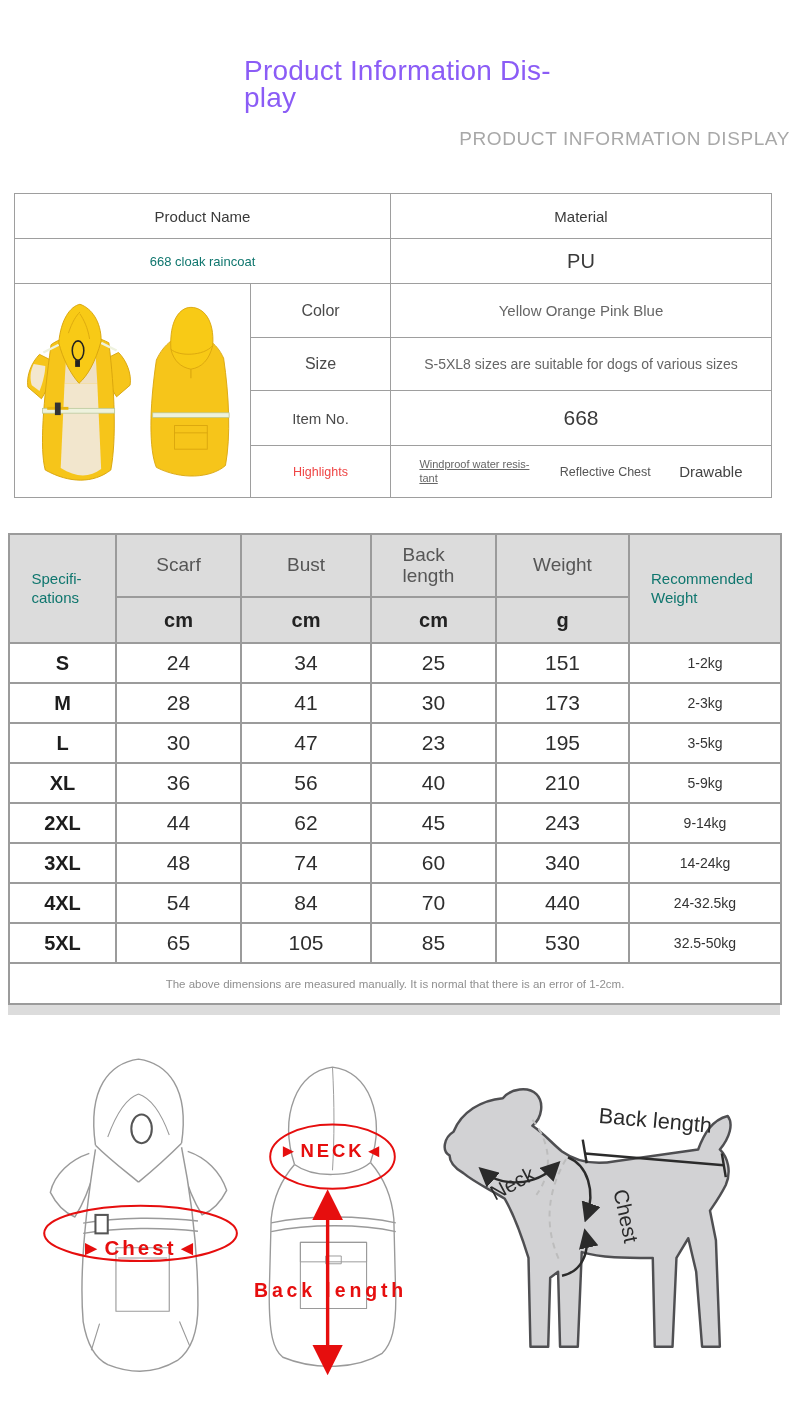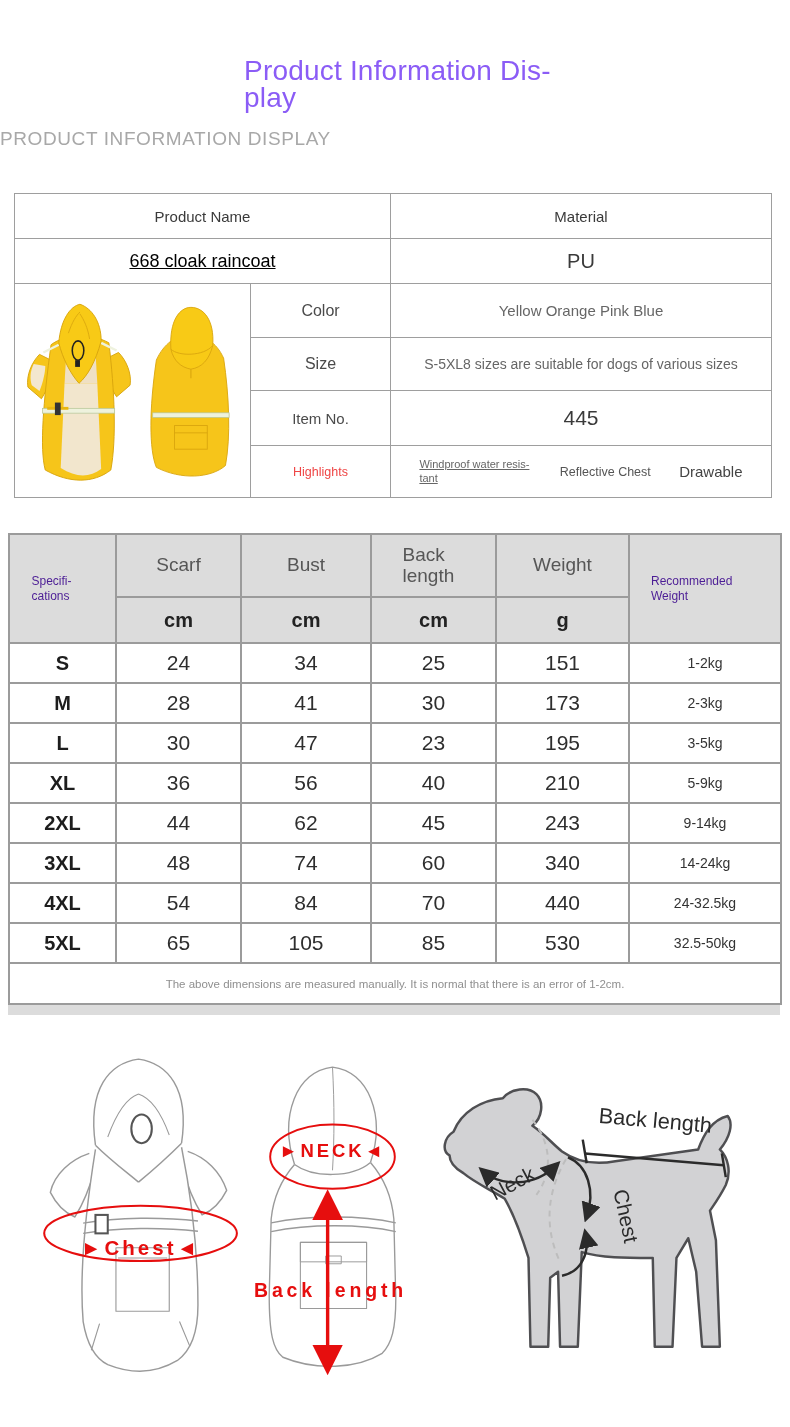--- a/index.html
+++ b/index.html
@@ -2,48 +2,48 @@
 <html><head>
 <meta charset="utf-8">
 <style>
   html,body{margin:0;padding:0;background:#fff;}
   .page{position:relative;width:790px;height:1427px;background:#ffffff;
         font-family:"Liberation Sans",sans-serif;overflow:hidden;}
 
   
   .title{position:absolute;left:244px;top:57px;font-size:28px;line-height:27px;
          color:#8b5cf6;letter-spacing:.2px;}
-  .subtitle{position:absolute;left:0;top:128px;width:100%;text-align:left;
+  .subtitle{position:absolute;left:0;top:128px;width:100%;text-align:right;
             font-size:19px;color:#a8a8a8;letter-spacing:.6px;}
 
   
   table{border-collapse:collapse;table-layout:fixed;}
   .info-table{position:absolute;left:14px;top:193px;width:757px;}
   .info-table td{border:1px solid #9e9e9e;text-align:center;vertical-align:middle;padding:0;}
   .it-h{font-size:15px;color:#3a3a3a;}
-  .it-name{font-size:18px;color:#000000;text-decoration:underline;}
+  .it-name{font-size:13px;color:#0f766e;}
   .it-pu{font-size:20px;color:#3a3a3a;}
   .it-label{font-size:16px;color:#4a4a4a;margin-left:40px;}
   .it-label-sm{font-size:12.5px;color:#ef4444;}
   .it-value{font-size:15px;color:#666;}
   .it-668{font-size:21px;color:#3a3a3a;}
   .hl-cell{display:flex;align-items:center;justify-content:space-evenly;height:100%;}
   .hl-1{width:112px;font-size:11px;color:#666;line-height:1.25;text-align:left;text-decoration:underline;}
   .hl-2{font-size:12.5px;color:#555;}
   .hl-3{font-size:15px;color:#444;}
   .img-cell{vertical-align:middle;}
   .photos{display:flex;justify-content:center;align-items:flex-end;gap:8px;padding:6px 2px;}
 
   
   .chart-wrap{position:absolute;left:8px;top:533px;width:772px;
               background:#dcdcdc;padding-bottom:10px;}
   .size-table{width:772px;}
   .size-table td{border:2px solid #9b9b9b;text-align:center;vertical-align:middle;padding:0;}
   .hd{background:#dcdcdc;}
-  .hd-spec,.hd-rec{font-size:12px;color:#4c1d95;line-height:1.25;}
+  .hd-spec,.hd-rec{font-size:15px;color:#0f766e;line-height:1.25;}
   .hd-spec span,.hd-rec span{display:inline-block;text-align:left;}
   .hd-spec span{max-width:62px;}
   .hd-rec span{max-width:108px;}
   .hd-col{font-size:19px;color:#565656;line-height:1.1;}
   .hd-col span{display:inline-block;text-align:left;max-width:62px;}
   .hd-unit{font-size:20px;font-weight:bold;color:#222;}
   .row-size{font-size:20px;font-weight:bold;color:#1d1d1d;background:#fff;}
   .row-val{font-size:21px;color:#2e2e2e;background:#fff;}
   .row-rec{font-size:14px;color:#333;background:#fff;}
   .note-cell{background:#fff;font-size:11.5px;color:#8f8f8f;}
@@ -115,21 +115,21 @@
       </td>
       <td class="it-label">Color</td>
       <td class="it-value">Yellow Orange Pink Blue</td>
     </tr>
     <tr style="height:53px">
       <td class="it-label">Size</td>
       <td class="it-value" style="font-size:14px">S-5XL8 sizes are suitable for dogs of various sizes</td>
     </tr>
     <tr style="height:55px">
       <td class="it-label" style="font-size:15px">Item No.</td>
-      <td class="it-668">445</td>
+      <td class="it-668">668</td>
     </tr>
     <tr style="height:52px">
       <td class="it-label-sm">Highlights</td>
       <td>
         <div class="hl-cell">
           <span class="hl-1">Windproof water resis-tant</span>
           <span class="hl-2">Reflective Chest</span>
           <span class="hl-3">Drawable</span>
         </div>
       </td>

